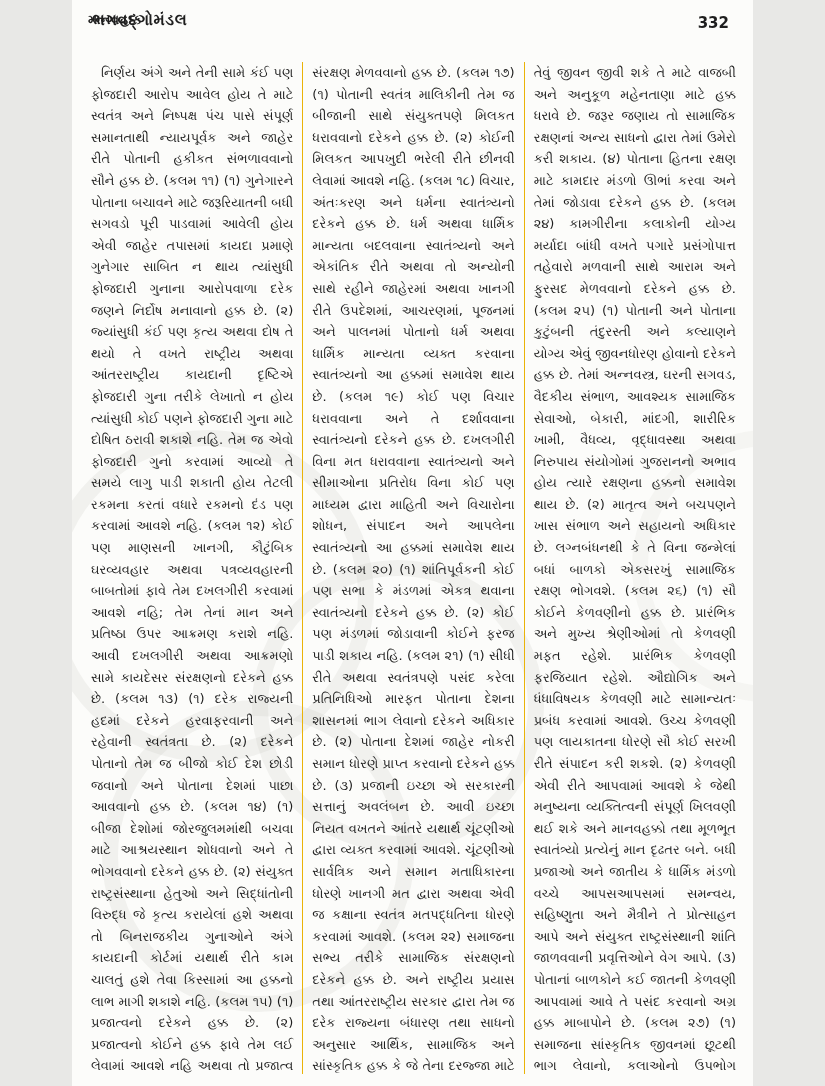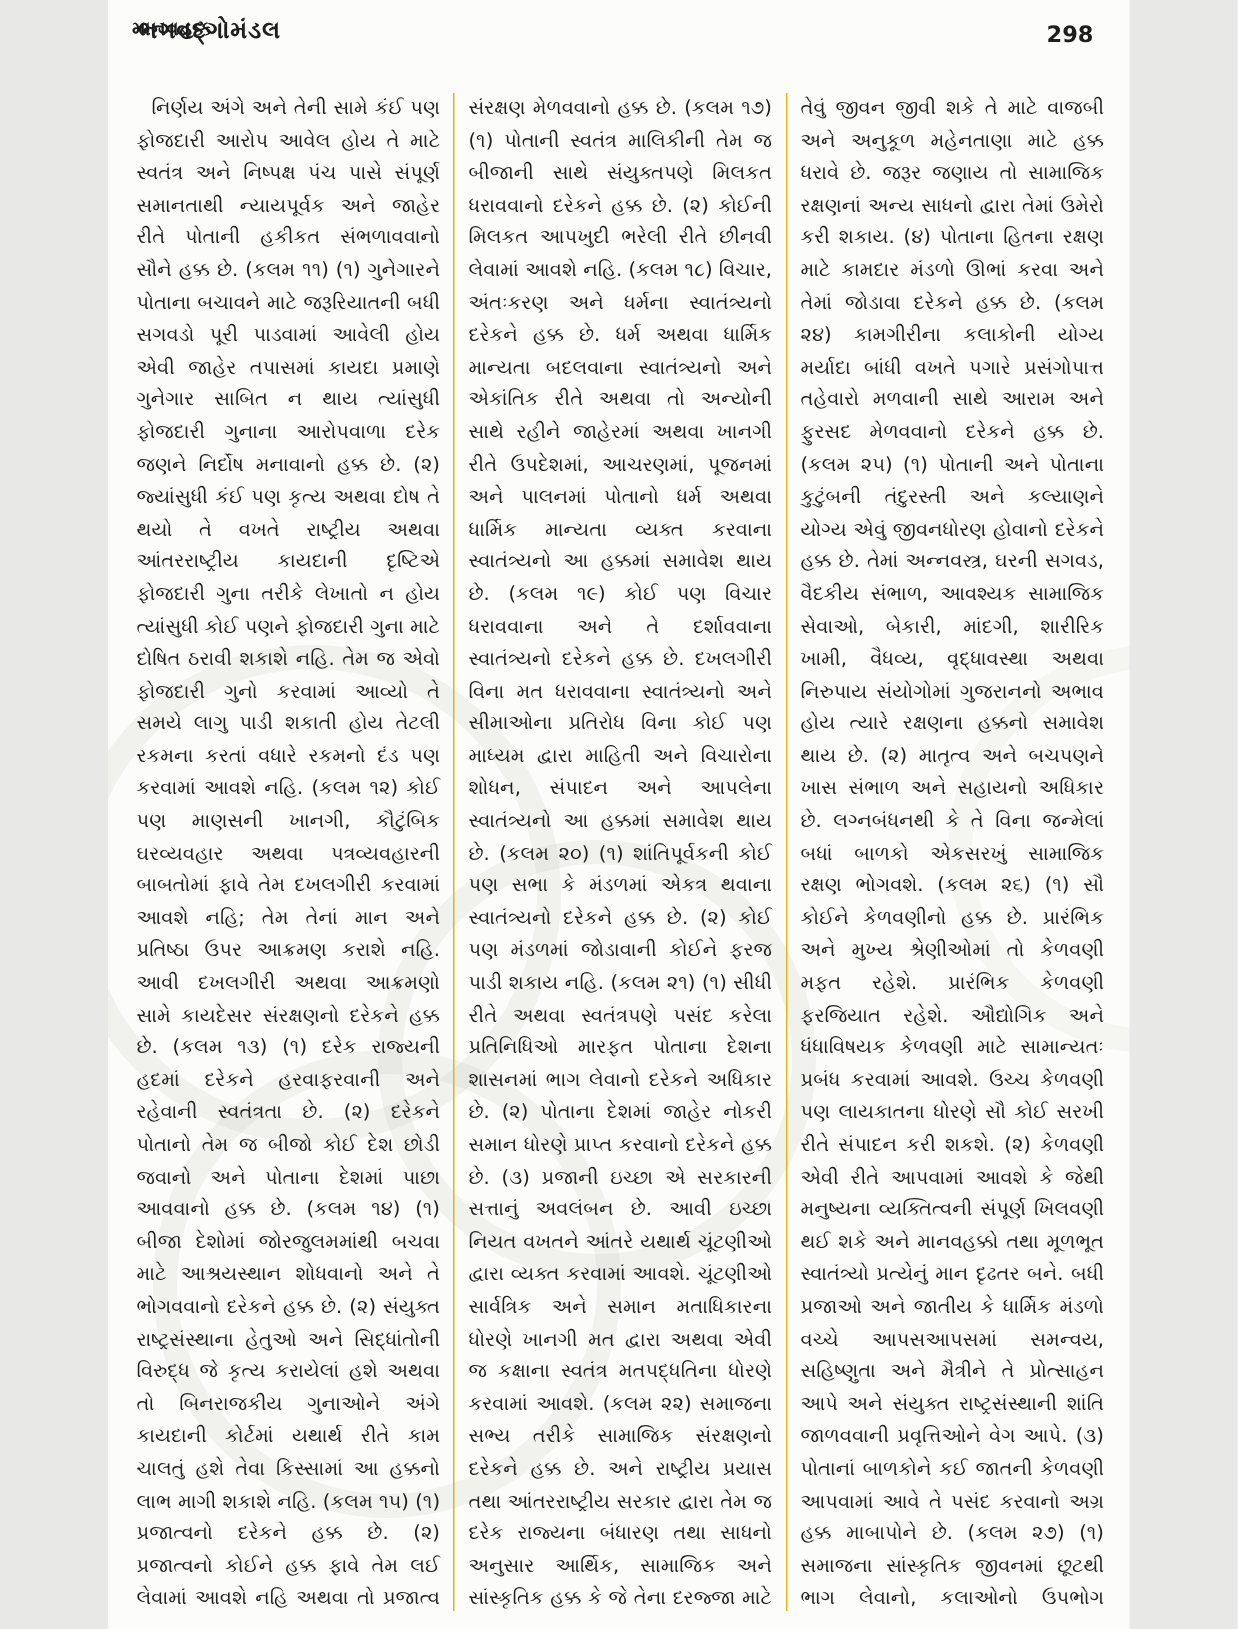--- a/index.html
+++ b/index.html
@@ -91,21 +91,21 @@
 <div class="page">
 
   <div class="wm wm1"></div>
   <div class="wm wm2"></div>
   <div class="wm wm3"></div>
   <div class="wm wm4"></div>
 
   <div class="header">
     <span class="hdr-left">માનવહક્ક</span>
     <span class="hdr-center">ભગવદ્ગોમંડલ</span>
-    <span class="hdr-right">298</span>
+    <span class="hdr-right">332</span>
   </div>
 
   <div class="columns">
     <div class="col col-1">નિર્ણય અંગે અને તેની સામે કંઈ પણ ફોજદારી આરોપ આવેલ હોય તે માટે સ્વતંત્ર અને નિષ્પક્ષ પંચ પાસે સંપૂર્ણ સમાનતાથી ન્યાયપૂર્વક અને જાહેર રીતે પોતાની હકીકત સંભળાવવાનો સૌને હક્ક છે. (કલમ ૧૧) (૧) ગુનેગારને પોતાના બચાવને માટે જરૂરિયાતની બધી સગવડો પૂરી પાડવામાં આવેલી હોય એવી જાહેર તપાસમાં કાયદા પ્રમાણે ગુનેગાર સાબિત ન થાય ત્યાંસુધી ફોજદારી ગુનાના આરોપવાળા દરેક જણને નિર્દોષ મનાવાનો હક્ક છે. (૨) જ્યાંસુધી કંઈ પણ કૃત્ય અથવા દોષ તે થયો તે વખતે રાષ્ટ્રીય અથવા આંતરરાષ્ટ્રીય કાયદાની દૃષ્ટિએ ફોજદારી ગુના તરીકે લેખાતો ન હોય ત્યાંસુધી કોઈ પણને ફોજદારી ગુના માટે દોષિત ઠરાવી શકાશે નહિ. તેમ જ એવો ફોજદારી ગુનો કરવામાં આવ્યો તે સમયે લાગુ પાડી શકાતી હોય તેટલી રકમના કરતાં વધારે રકમનો દંડ પણ કરવામાં આવશે નહિ. (કલમ ૧૨) કોઈ પણ માણસની ખાનગી, કૌટુંબિક ઘરવ્યવહાર અથવા પત્રવ્યવહારની બાબતોમાં ફાવે તેમ દખલગીરી કરવામાં આવશે નહિ; તેમ તેનાં માન અને પ્રતિષ્ઠા ઉપર આક્રમણ કરાશે નહિ. આવી દખલગીરી અથવા આક્રમણો સામે કાયદેસર સંરક્ષણનો દરેકને હક્ક છે. (કલમ ૧૩) (૧) દરેક રાજ્યની હદમાં દરેકને હરવાફરવાની અને રહેવાની સ્વતંત્રતા છે. (૨) દરેકને પોતાનો તેમ જ બીજો કોઈ દેશ છોડી જવાનો અને પોતાના દેશમાં પાછા આવવાનો હક્ક છે. (કલમ ૧૪) (૧) બીજા દેશોમાં જોરજુલમમાંથી બચવા માટે આશ્રયસ્થાન શોધવાનો અને તે ભોગવવાનો દરેકને હક્ક છે. (૨) સંયુક્ત રાષ્ટ્રસંસ્થાના હેતુઓ અને સિદ્ધાંતોની વિરુદ્ધ જે કૃત્ય કરાયેલાં હશે અથવા તો બિનરાજકીય ગુનાઓને અંગે કાયદાની કોર્ટમાં યથાર્થ રીતે કામ ચાલતું હશે તેવા કિસ્સામાં આ હક્કનો લાભ માગી શકાશે નહિ. (કલમ ૧૫) (૧) પ્રજાત્વનો દરેકને હક્ક છે. (૨) પ્રજાત્વનો કોઈને હક્ક ફાવે તેમ લઈ લેવામાં આવશે નહિ અથવા તો પ્રજાત્વ બદલાવવાના કોઈના હક્કનો ઇન્કાર કરવામાં આવશે નહિ. (કલમ ૧૬) (૧) પૂરી ઉંમરે પહોંચેલાં પુરુષો અને સ્ત્રીઓને વંશ, પ્રજાત્વ અથવા ધર્મના કોઈ પણ પ્રતિરોધ વિના પરણવાનો અને કુટુંબ સ્થાપનનો હક્ક છે. લગ્નની બાબતમાં, લગ્ન દરમિયાન અને છૂટાછેડા વખતે તેઓ સમાન હક્કના અધિકારી છે. (૨) લગ્ન કરવા ઇચ્છનારાઓની સ્વતંત્ર અને સંપૂર્ણ સંમતિથી લગ્ન કરી શકાશે. (૩) સમાજનું કુદરતી અને મુખ્ય સામુદાયિક એકમ કુટુંબ છે અને તેને સમાજ તથા રાજ્ય તરફથી</div>
     <div class="col col-2">સંરક્ષણ મેળવવાનો હક્ક છે. (કલમ ૧૭) (૧) પોતાની સ્વતંત્ર માલિકીની તેમ જ બીજાની સાથે સંયુક્તપણે મિલકત ધરાવવાનો દરેકને હક્ક છે. (૨) કોઈની મિલકત આપખુદી ભરેલી રીતે છીનવી લેવામાં આવશે નહિ. (કલમ ૧૮) વિચાર, અંતઃકરણ અને ધર્મના સ્વાતંત્ર્યનો દરેકને હક્ક છે. ધર્મ અથવા ધાર્મિક માન્યતા બદલવાના સ્વાતંત્ર્યનો અને એકાંતિક રીતે અથવા તો અન્યોની સાથે રહીને જાહેરમાં અથવા ખાનગી રીતે ઉપદેશમાં, આચરણમાં, પૂજનમાં અને પાલનમાં પોતાનો ધર્મ અથવા ધાર્મિક માન્યતા વ્યક્ત કરવાના સ્વાતંત્ર્યનો આ હક્કમાં સમાવેશ થાય છે. (કલમ ૧૯) કોઈ પણ વિચાર ધરાવવાના અને તે દર્શાવવાના સ્વાતંત્ર્યનો દરેકને હક્ક છે. દખલગીરી વિના મત ધરાવવાના સ્વાતંત્ર્યનો અને સીમાઓના પ્રતિરોધ વિના કોઈ પણ માધ્યમ દ્વારા માહિતી અને વિચારોના શોધન, સંપાદન અને આપલેના સ્વાતંત્ર્યનો આ હક્કમાં સમાવેશ થાય છે. (કલમ ૨૦) (૧) શાંતિપૂર્વકની કોઈ પણ સભા કે મંડળમાં એકત્ર થવાના સ્વાતંત્ર્યનો દરેકને હક્ક છે. (૨) કોઈ પણ મંડળમાં જોડાવાની કોઈને ફરજ પાડી શકાય નહિ. (કલમ ૨૧) (૧) સીધી રીતે અથવા સ્વતંત્રપણે પસંદ કરેલા પ્રતિનિધિઓ મારફત પોતાના દેશના શાસનમાં ભાગ લેવાનો દરેકને અધિકાર છે. (૨) પોતાના દેશમાં જાહેર નોકરી સમાન ધોરણે પ્રાપ્ત કરવાનો દરેકને હક્ક છે. (૩) પ્રજાની ઇચ્છા એ સરકારની સત્તાનું અવલંબન છે. આવી ઇચ્છા નિયત વખતને આંતરે યથાર્થ ચૂંટણીઓ દ્વારા વ્યક્ત કરવામાં આવશે. ચૂંટણીઓ સાર્વત્રિક અને સમાન મતાધિકારના ધોરણે ખાનગી મત દ્વારા અથવા એવી જ કક્ષાના સ્વતંત્ર મતપદ્ધતિના ધોરણે કરવામાં આવશે. (કલમ ૨૨) સમાજના સભ્ય તરીકે સામાજિક સંરક્ષણનો દરેકને હક્ક છે. અને રાષ્ટ્રીય પ્રયાસ તથા આંતરરાષ્ટ્રીય સરકાર દ્વારા તેમ જ દરેક રાજ્યના બંધારણ તથા સાધનો અનુસાર આર્થિક, સામાજિક અને સાંસ્કૃતિક હક્ક કે જે તેના દરજ્જા માટે તથા તેના વ્યક્તિત્વના સ્વતંત્ર વિકાસ માટે આવશ્યક છે તેના સંપાદન માટે તેને અધિકાર છે. (કલમ ૨૩) (૧) કામ કરવા માટે, ધંધાની પસંદગી માટે, કામની ન્યાયી અને સાનુકૂળ શરતો માટે અને બેકારી સામે રક્ષણ મેળવવા દરેકને હક્ક છે. (૨) ભેદભાવ વિના એકસરખા કામ માટે એકસરખો પગાર મેળવવા દરેકને અધિકાર છે. (૩) કામ કરનાર દરેક જણ પોતે અને પોતાનું કુટુંબ મનુષ્યના દરજ્જાને છાજે</div>
     <div class="col col-3">તેવું જીવન જીવી શકે તે માટે વાજબી અને અનુકૂળ મહેનતાણા માટે હક્ક ધરાવે છે. જરૂર જણાય તો સામાજિક રક્ષણનાં અન્ય સાધનો દ્વારા તેમાં ઉમેરો કરી શકાય. (૪) પોતાના હિતના રક્ષણ માટે કામદાર મંડળો ઊભાં કરવા અને તેમાં જોડાવા દરેકને હક્ક છે. (કલમ ૨૪) કામગીરીના કલાકોની યોગ્ય મર્યાદા બાંધી વખતે પગારે પ્રસંગોપાત્ત તહેવારો મળવાની સાથે આરામ અને ફુરસદ મેળવવાનો દરેકને હક્ક છે. (કલમ ૨૫) (૧) પોતાની અને પોતાના કુટુંબની તંદુરસ્તી અને કલ્યાણને યોગ્ય એવું જીવનધોરણ હોવાનો દરેકને હક્ક છે. તેમાં અન્નવસ્ત્ર, ઘરની સગવડ, વૈદકીય સંભાળ, આવશ્યક સામાજિક સેવાઓ, બેકારી, માંદગી, શારીરિક ખામી, વૈધવ્ય, વૃદ્ધાવસ્થા અથવા નિરુપાય સંયોગોમાં ગુજરાનનો અભાવ હોય ત્યારે રક્ષણના હક્કનો સમાવેશ થાય છે. (૨) માતૃત્વ અને બચપણને ખાસ સંભાળ અને સહાયનો અધિકાર છે. લગ્નબંધનથી કે તે વિના જન્મેલાં બધાં બાળકો એકસરખું સામાજિક રક્ષણ ભોગવશે. (કલમ ૨૬) (૧) સૌ કોઈને કેળવણીનો હક્ક છે. પ્રારંભિક અને મુખ્ય શ્રેણીઓમાં તો કેળવણી મફત રહેશે. પ્રારંભિક કેળવણી ફરજિયાત રહેશે. ઔદ્યોગિક અને ધંધાવિષયક કેળવણી માટે સામાન્યતઃ પ્રબંધ કરવામાં આવશે. ઉચ્ચ કેળવણી પણ લાયકાતના ધોરણે સૌ કોઈ સરખી રીતે સંપાદન કરી શકશે. (૨) કેળવણી એવી રીતે આપવામાં આવશે કે જેથી મનુષ્યના વ્યક્તિત્વની સંપૂર્ણ ખિલવણી થઈ શકે અને માનવહક્કો તથા મૂળભૂત સ્વાતંત્ર્યો પ્રત્યેનું માન દૃઢતર બને. બધી પ્રજાઓ અને જાતીય કે ધાર્મિક મંડળો વચ્ચે આપસઆપસમાં સમન્વય, સહિષ્ણુતા અને મૈત્રીને તે પ્રોત્સાહન આપે અને સંયુક્ત રાષ્ટ્રસંસ્થાની શાંતિ જાળવવાની પ્રવૃત્તિઓને વેગ આપે. (૩) પોતાનાં બાળકોને કઈ જાતની કેળવણી આપવામાં આવે તે પસંદ કરવાનો અગ્ર હક્ક માબાપોને છે. (કલમ ૨૭) (૧) સમાજના સાંસ્કૃતિક જીવનમાં છૂટથી ભાગ લેવાનો, કલાઓનો ઉપભોગ કરવાનો અને વૈજ્ઞાનિક પ્રગતિઓમાં અને તેના ફાયદાઓમાં હિસ્સો પ્રાપ્ત કરવાનો દરેકને અધિકાર છે. (૨) પોતાની મહેનતના પરિણામ રૂપે ઉદ્ભવેલ કોઈ પણ વૈજ્ઞાનિક, સાહિત્યવિષયક અથવા કલાત્મક કૃતિમાંથી ઉત્પન્ન થતા નૈતિક અને આર્થિક લાભના રક્ષણ માટે દરેકને હક્ક છે. (કલમ ૨૮) સામાજિક અને આંતરરાષ્ટ્રીય માનને માટે દરેકને હક્ક છે; જેને અનુસરીને આ ઉદ્ઘોષણામાં જણાવેલા હક્કો અને સ્વાતંત્ર્યો પૂર્ણપણે પ્રાપ્ત કરી શકાય. (કલમ ૨૯) (૧)</div>
   </div>
 
 </div>
 

